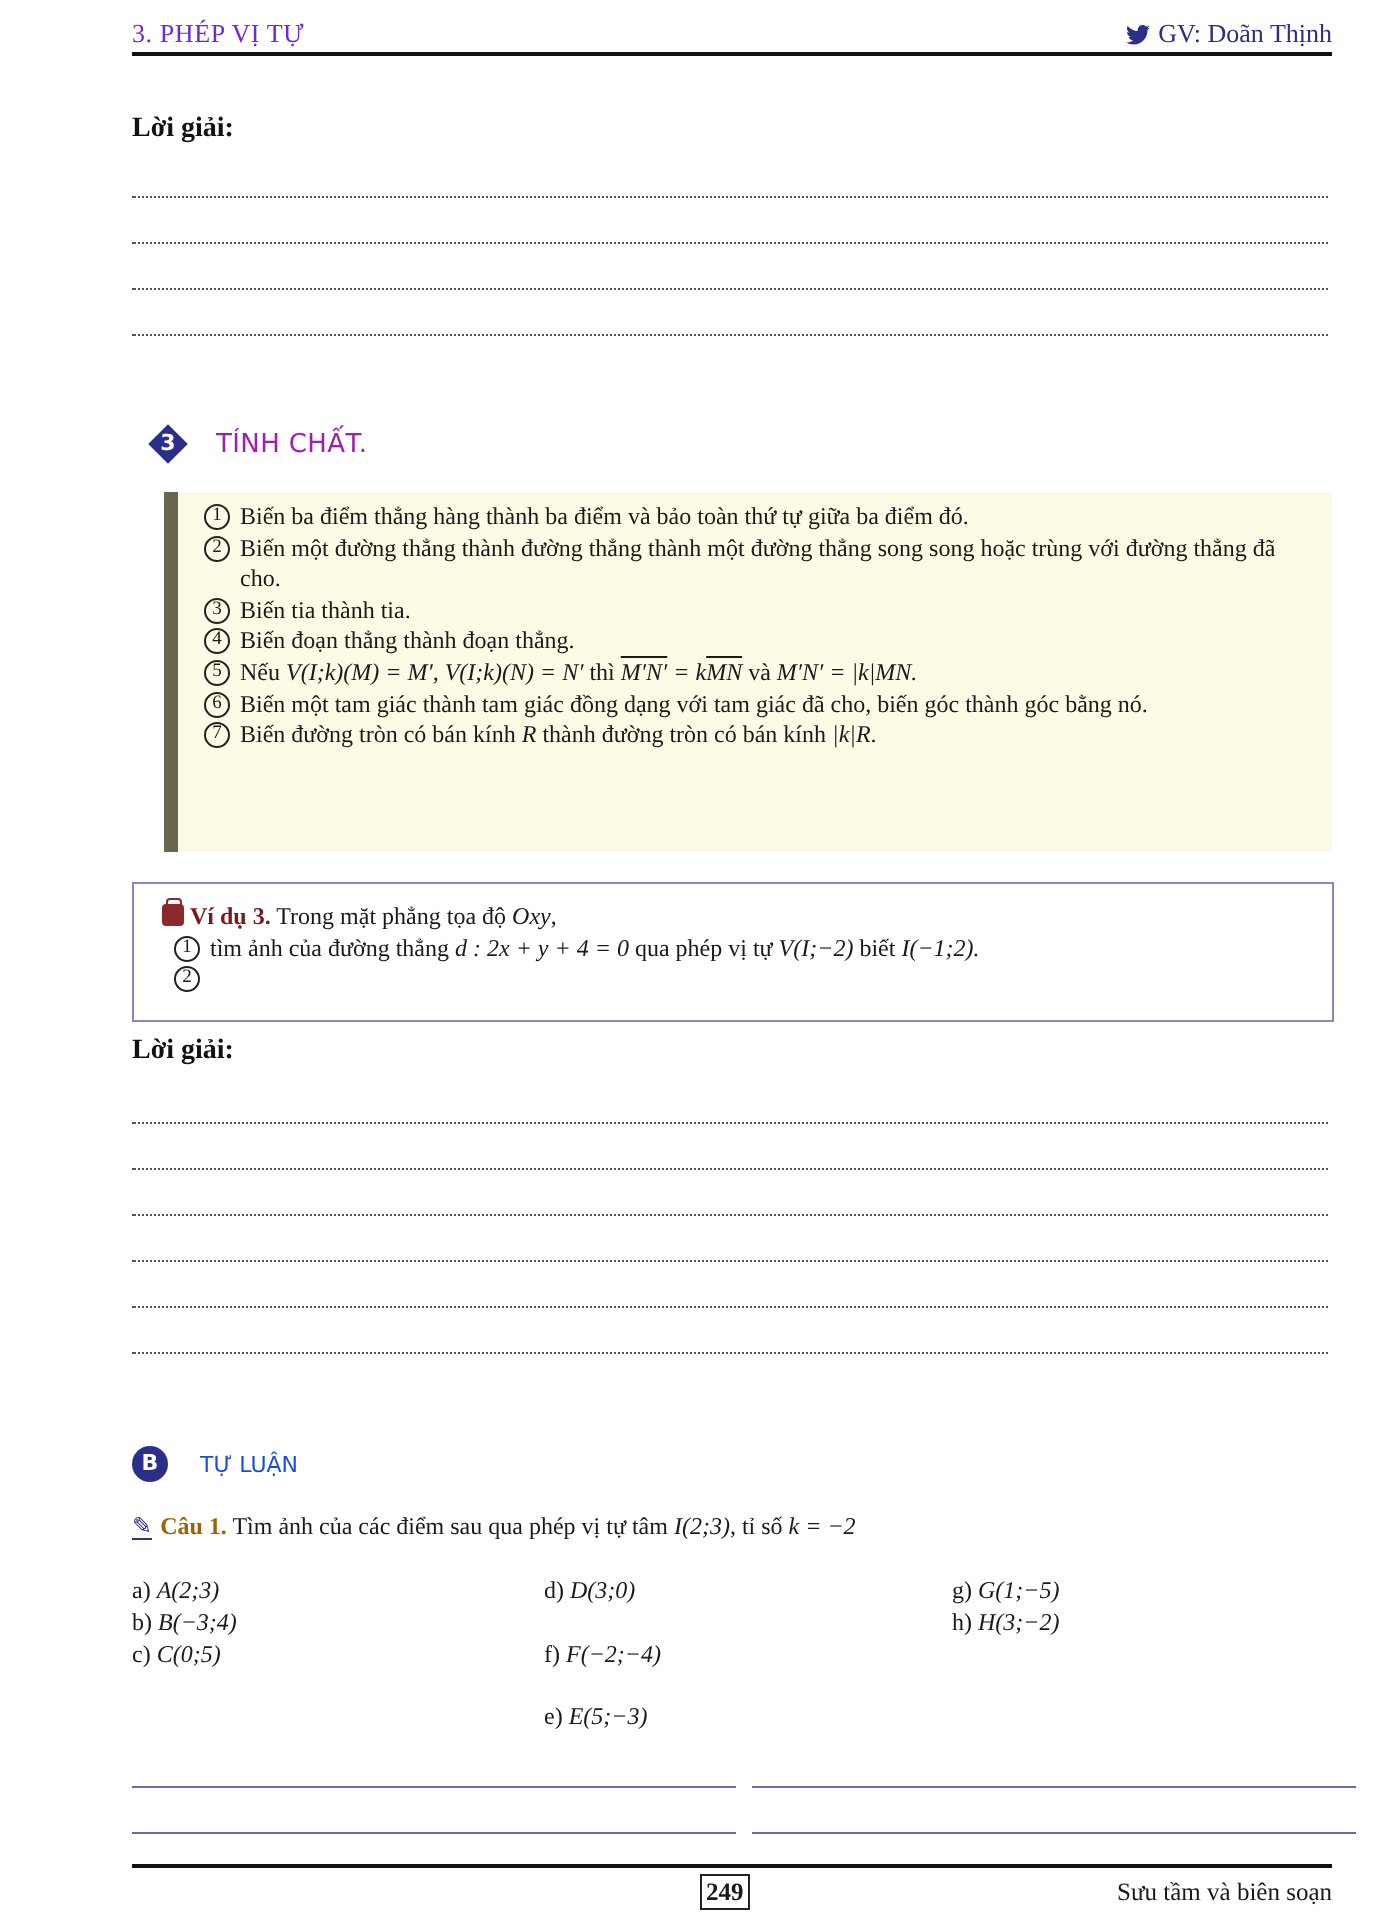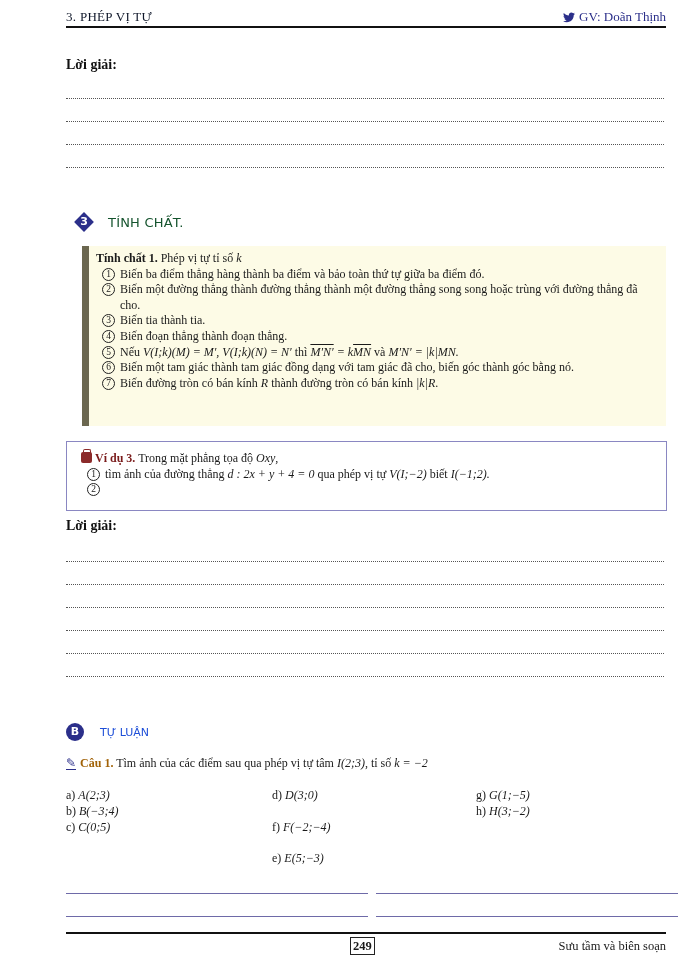--- a/index.html
+++ b/index.html
@@ -1,34 +1,34 @@
 <!DOCTYPE html>
 <html><head>
 <meta charset="utf-8">
 <style>
   * { box-sizing: border-box; margin: 0; padding: 0; }
   html, body { width: 700px; height: 960px; background: #ffffff; overflow: hidden; }
   body { font-family: "DejaVu Serif", "Liberation Serif", serif; color: #1a1a1a; position: relative; }
   .abs { position: absolute; }
 
   
-  .hdr-left { left: 66px; top: 9px; font-size: 13px; color: #0f172a; letter-spacing: 0.3px; font-family: "Liberation Serif", serif; }
+  .hdr-left { left: 66px; top: 9px; font-size: 13px; color: #6d28d9; letter-spacing: 0.3px; font-family: "Liberation Serif", serif; }
   .hdr-right { right: 34px; top: 9px; font-size: 13px; color: #2b2f8a; font-family: "Liberation Serif", serif; display: flex; align-items: center; gap: 4px; }
   .hdr-rule { left: 66px; top: 26px; width: 600px; height: 2px; background: #111; }
 
   .loi-giai { font-family: "Liberation Serif", serif; font-weight: bold; font-size: 14px; color: #111; }
 
   .dotline { height: 0; border-bottom: 1.6px dotted #555; }
 
   
   .sec-head { display: flex; align-items: center; gap: 14px; }
   .diamond { width: 20px; height: 20px; position: relative; }
   .diamond::before { content: ""; position: absolute; left: 3px; top: 3px; width: 14px; height: 14px; background: #2b2f8a; transform: rotate(45deg); }
   .diamond span { position: absolute; left: 0; top: 0; width: 20px; height: 20px; line-height: 20px; text-align: center; color: #fff; font-family: "DejaVu Sans", sans-serif; font-weight: bold; font-size: 11px; }
-  .sec-title { font-family: "DejaVu Sans", sans-serif; font-size: 13px; color: #14532d; letter-spacing: 0.2px; }
+  .sec-title { font-family: "DejaVu Sans", sans-serif; font-size: 13px; color: #a21caf; letter-spacing: 0.2px; }
   .circle-b { width: 18px; height: 18px; border-radius: 50%; background: #2b2f8a; color: #fff; font-family: "DejaVu Sans", sans-serif; font-weight: bold; font-size: 11px; line-height: 18px; text-align: center; }
   .sec-title-b { font-family: "DejaVu Sans", sans-serif; font-size: 11px; color: #1d4ed8; }
 
   
   .prop-box { left: 82px; top: 246px; width: 584px; height: 180px; background: #fdfbe6; border-left: 7px solid #6b674f; padding: 5px 0 0 7px; font-size: 12px; line-height: 15.6px; font-family: "Liberation Serif", serif; }
   .prop-title b { font-weight: bold; }
   .prop-item { display: flex; padding-left: 6px; }
   .num { display: inline-block; width: 13px; height: 13px; border: 1px solid #222; border-radius: 50%; font-size: 9.5px; line-height: 11px; text-align: center; margin-right: 5px; margin-top: 1px; flex-shrink: 0; }
   .prop-text { flex: 1; padding-right: 15px; }
   i, .m { font-style: italic; }
@@ -73,23 +73,20 @@
 <div class="abs dotline" style="left:66px;top:167px;width:598px;"></div>
 
 <div class="abs sec-head" style="left:74px;top:212px;">
   <div class="diamond">
       <span>3</span>
     </div>
   <div class="sec-title">TÍNH CHẤT.</div>
 </div>
 
 <div class="abs prop-box">
-  <div class="prop-title">
-    <b>Tính chất 1.</b><span> Phép vị tự tỉ số </span><i>k</i>
-  </div>
   <div class="prop-item">
     <span class="num">1</span>
       <span class="prop-text">Biến ba điểm thẳng hàng thành ba điểm và bảo toàn thứ tự giữa ba điểm đó.</span>
   </div>
   <div class="prop-item">
     <span class="num">2</span>
       <span class="prop-text">Biến một đường thẳng thành đường thẳng thành một đường thẳng song song hoặc trùng với đường thẳng đã cho.</span>
   </div>
   <div class="prop-item">
     <span class="num">3</span>

